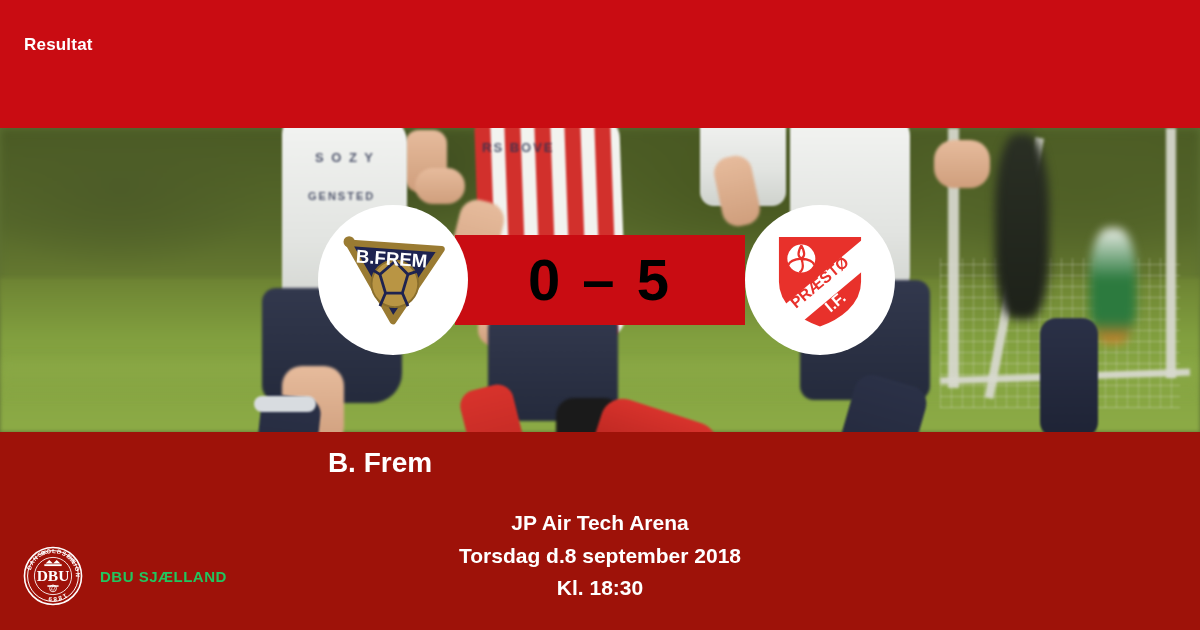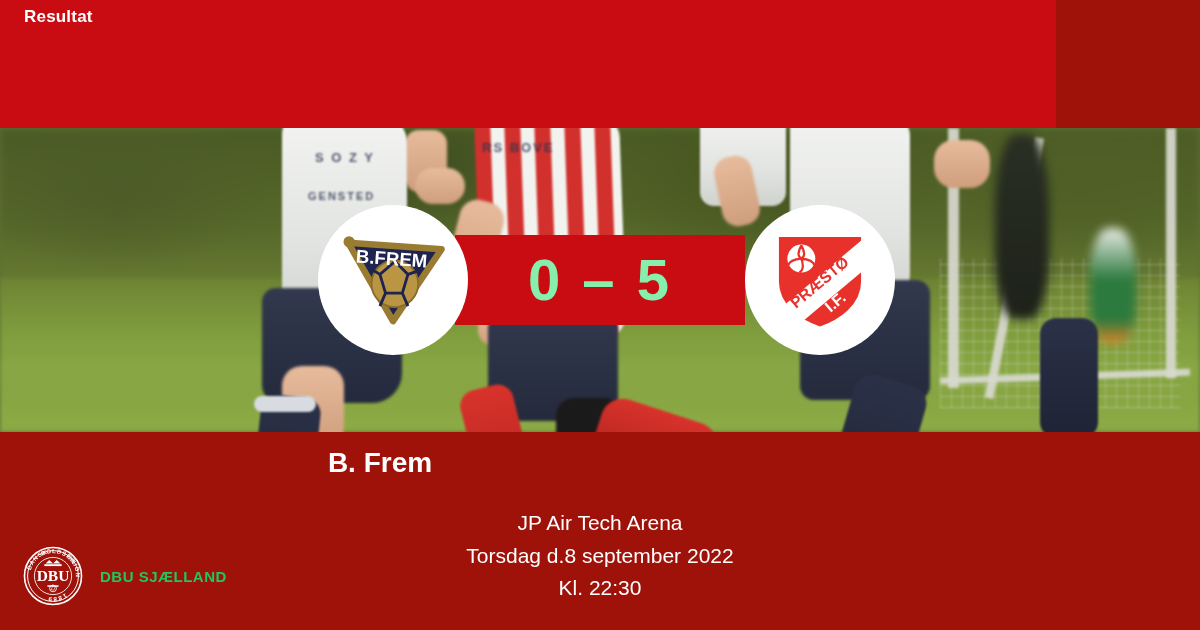--- a/index.html
+++ b/index.html
@@ -16,25 +16,25 @@
     width: 1200px;
     height: 630px;
     overflow: hidden;
     background: #9E1209;
   }
 
   
   .header {
     position: absolute;
     left: 0; top: 0;
-    width: 1056px;
+    width: 1200px;
     height: 128px;
     background: #C90C12;
     box-sizing: border-box;
-    padding: 8px 0 0 24px;
+    padding: 36px 0 0 24px;
   }
   .header-kicker {
     color: #ffffff;
     font-size: 17px;
     font-weight: bold;
     letter-spacing: .2px;
     line-height: 1;
     margin-bottom: 13px;
   }
   .header-title {
@@ -144,21 +144,21 @@
   .score-band {
     position: absolute;
     left: 455px; top: 235px;
     width: 290px; height: 90px;
     background: #C90C12;
     display: flex;
     align-items: center;
     justify-content: center;
   }
   .score-text {
-    color: #86efac;
+    color: #000000;
     font-size: 58px;
     font-weight: bold;
     letter-spacing: 3px;
     line-height: 1;
   }
 
   
   .logo-circle {
     position: absolute;
     width: 150px; height: 150px;
@@ -193,21 +193,21 @@
   }
   .team-name.home { width: 760px; }
   .team-name.away { width: 440px; text-align: left; }
 
   .match-info {
     position: absolute;
     left: 300px; top: 75px;
     width: 600px;
     text-align: center;
     color: #ffffff;
-    font-weight: normal;
+    font-weight: bold;
     font-size: 21px;
     line-height: 1.55;
   }
 
   .dbu-block {
     position: absolute;
     left: 22px; top: 545px;
     display: flex;
     align-items: center;
     gap: 16px;
@@ -312,22 +312,22 @@
     </div>
   </div>
 
   <div class="footer">
     <div class="team-names">
       <div class="team-name home">B. Frem</div>
     </div>
 
     <div class="match-info">
       <div>JP Air Tech Arena</div>
-      <div>Torsdag d.8 september 2022</div>
-      <div>Kl. 22:30</div>
+      <div>Torsdag d.8 september 2018</div>
+      <div>Kl. 18:30</div>
     </div>
   </div>
 
   <div class="dbu-block">
     <svg width="62" height="62" viewBox="0 0 100 100">
       <defs>
         <path id="ringTop" d="M 50,50 m -37,0 a 37,37 0 1 1 74,0" fill="none"></path>
         <path id="ringBottom" d="M 50,50 m 34,0 a 34,34 0 1 1 -68,0" fill="none"></path>
       </defs>
       <circle cx="50" cy="50" r="46" fill="none" stroke="#FFFFFF" stroke-width="2.6"></circle>

